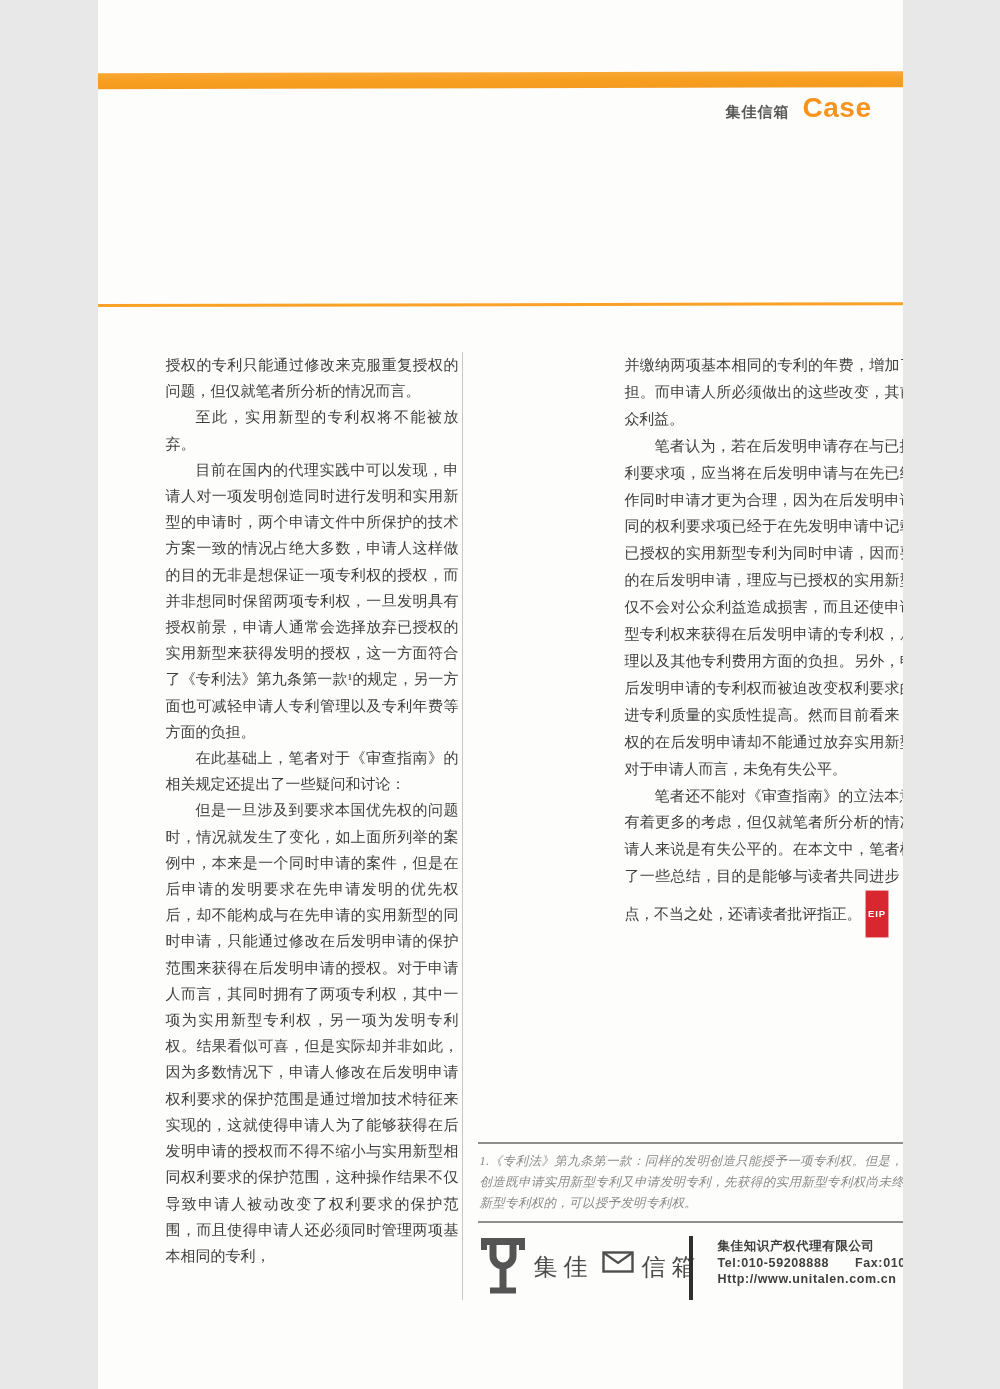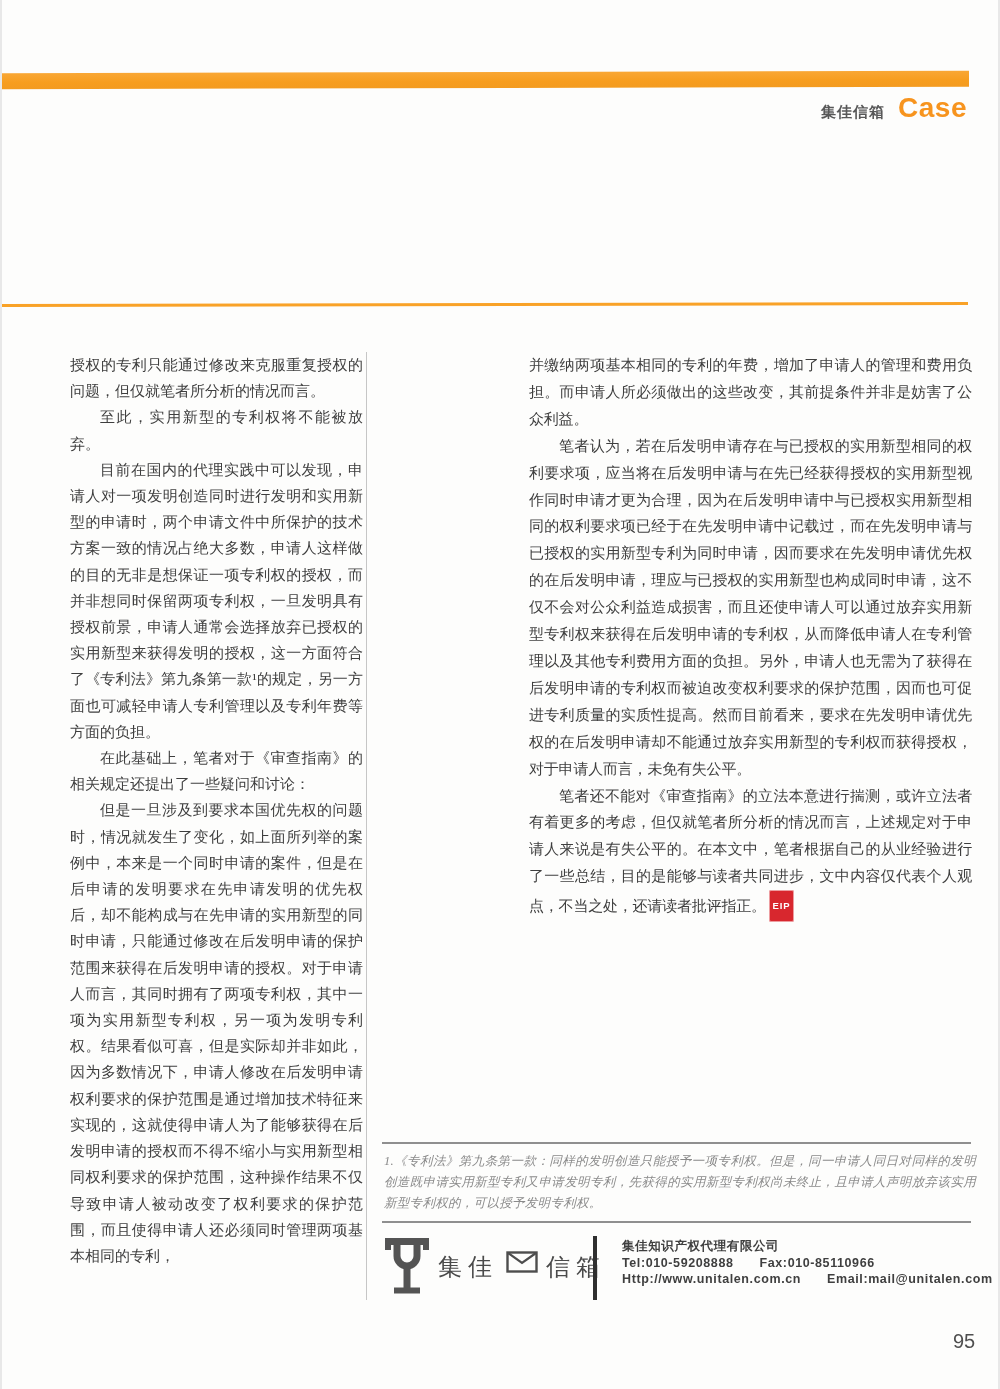--- a/index.html
+++ b/index.html
@@ -1,18 +1,18 @@
 <!DOCTYPE html>
 <html lang="zh"><head>
 <meta charset="utf-8">
 <style>
   html,body{margin:0;padding:0;background:#e8e8e8;}
   .page{
     position:relative;
-    width:996px;height:1389px;
+    width:805px;height:1389px;
     background:#fdfdfc;
     margin:0 auto;
     overflow:hidden;
     font-family:"Liberation Serif","DejaVu Serif",serif;
     color:#3e3e3e;
   }
   
   .top-bar{
     position:absolute;left:0;top:72px;width:967px;height:16px;
     background:linear-gradient(180deg,#f9a735 0%,#f79d1e 60%,#f39b20 100%);
@@ -43,21 +43,21 @@
     font-family:"Liberation Sans","DejaVu Sans",sans-serif;
     font-size:19px;line-height:36px;font-weight:bold;
     color:#f5891d;margin:26px 0 24px 0;letter-spacing:0.5px;
     text-align:left;
   }
   .badge{
     display:inline-block;
     background:#d8272e;color:#fff;
     font-family:"Liberation Sans","DejaVu Sans",sans-serif;
     font-size:9.5px;font-weight:bold;letter-spacing:1px;
-    line-height:12px;padding:10px 3px;border-radius:2px;
+    line-height:12px;padding:18px 3px;border-radius:2px;
     box-shadow:inset 0 0 0 1px rgba(255,255,255,.55);
     vertical-align:2px;text-indent:0;
   }
   
   .footnote-rule{position:absolute;left:380px;width:589px;height:1.5px;background:#8f8f8f;}
   .footnote-rule.r1{top:1142px;}
   .footnote-rule.r2{top:1221px;}
   .footnote{
     position:absolute;left:382px;top:1151px;width:592px;
     font-size:12.5px;line-height:21px;color:#8a8a8a;

